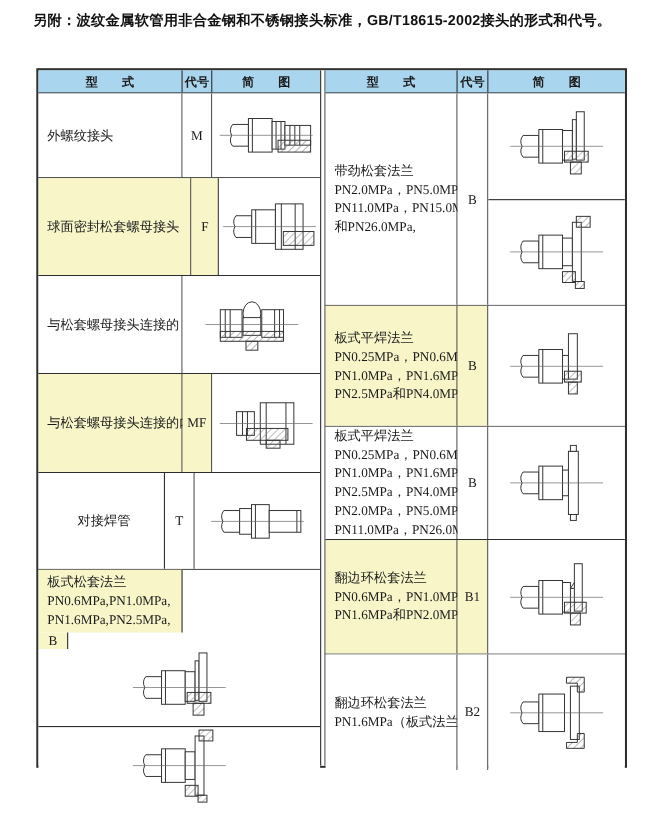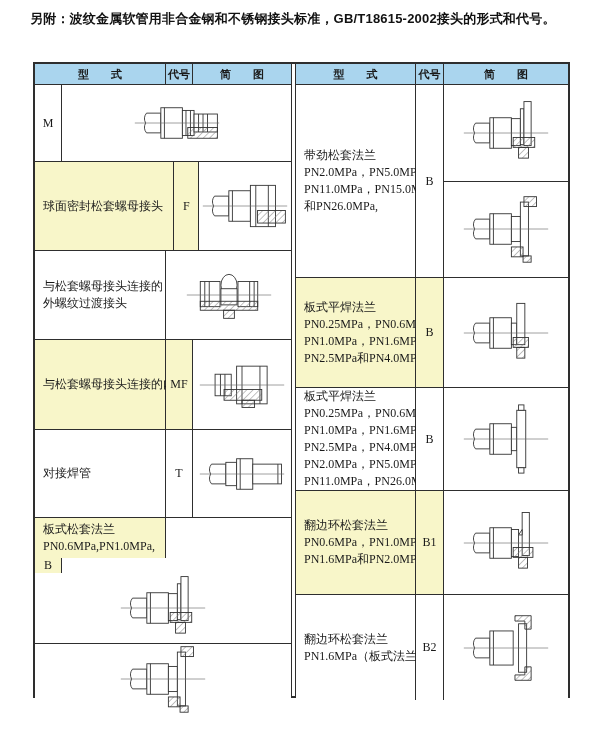--- a/index.html
+++ b/index.html
@@ -70,20 +70,23 @@
   <div class="fittings-table">
 
     <div class="half left">
       <div class="header-row">
         <div class="hcell" style="width:131px">型　　式</div>
         <div class="hcell" style="width:27px">代号</div>
         <div class="hcell" style="flex:1">简　　图</div>
       </div>
       <div class="rows" id="left-rows">
           <div class="trow" style="height: 77px;">
+            <div class="cell type-cell" style="width: 131px;">
+              <div class="tline">外螺纹接头</div>
+            </div>
             <div class="cell code-cell" style="width: 27px;">M</div>
             <div class="cell diag-cell" style="flex: 1 1 0%;">
               <div class="subdiag">
                 <svg viewBox="0 0 100 78" width="92" height="70" xmlns="http://www.w3.org/2000/svg">
                   <defs>
                     <pattern id="h1" patternUnits="userSpaceOnUse" width="5" height="5" patternTransform="rotate(45)">
                       <line x1="0" y1="0" x2="0" y2="5" stroke="#777" stroke-width="1"></line>
                     </pattern>
                   </defs>
                   <path d="M32 28 L16 28 Q12 33 15 39 Q12 45 16 50 L32 50 Z" fill="#fff" stroke="#333" stroke-width="1"></path>
@@ -123,21 +126,20 @@
                   <line x1="76" y1="16" x2="76" y2="62" stroke="#333" stroke-width="1"></line>
                   <rect x="64" y="44" width="31" height="14" fill="url(#h2)" stroke="#333" stroke-width="1"></rect>
                   <line x1="3" y1="39" x2="97" y2="39" stroke="#666" stroke-width="0.7"></line>
                 </svg>
               </div>
             </div>
           </div>
           <div class="trow" style="height: 89px;">
             <div class="cell type-cell" style="width: 131px;">
               <div class="tline">与松套螺母接头连接的</div>
-              <div class="tline">外螺纹过渡接头</div>
             </div>
             <div class="cell diag-cell" style="flex: 1 1 0%;">
               <div class="subdiag">
                 <svg viewBox="0 0 100 78" width="92" height="70" xmlns="http://www.w3.org/2000/svg">
                   <defs>
                     <pattern id="h3" patternUnits="userSpaceOnUse" width="5" height="5" patternTransform="rotate(45)">
                       <line x1="0" y1="0" x2="0" y2="5" stroke="#777" stroke-width="1"></line>
                     </pattern>
                   </defs>
                   <rect x="18" y="24" width="22" height="28" fill="#fff" stroke="#333" stroke-width="1"></rect>
@@ -175,21 +177,21 @@
                   <line x1="50" y1="18" x2="50" y2="60" stroke="#333" stroke-width="1"></line>
                   <line x1="70" y1="18" x2="70" y2="60" stroke="#333" stroke-width="1"></line>
                   <rect x="30" y="44" width="42" height="12" fill="url(#h4)" stroke="#333" stroke-width="1"></rect>
                   <rect x="50" y="56" width="14" height="8" fill="url(#h4)" stroke="#333" stroke-width="1"></rect>
                   <line x1="3" y1="39" x2="97" y2="39" stroke="#666" stroke-width="0.7"></line>
                 </svg>
               </div>
             </div>
           </div>
           <div class="trow" style="height: 88px;">
-            <div class="cell type-cell" style="width: 131px;">
+            <div class="cell type-cell" style="width: 115px; align-items: center;">
               <div class="tline">对接焊管</div>
             </div>
             <div class="cell code-cell" style="width: 27px;">T</div>
             <div class="cell diag-cell" style="flex: 1 1 0%;">
               <div class="subdiag">
                 <svg viewBox="0 0 100 78" width="92" height="70" xmlns="http://www.w3.org/2000/svg">
                   <defs>
                     <pattern id="h5" patternUnits="userSpaceOnUse" width="5" height="5" patternTransform="rotate(45)">
                       <line x1="0" y1="0" x2="0" y2="5" stroke="#777" stroke-width="1"></line>
                     </pattern>
@@ -202,20 +204,21 @@
                   <line x1="90" y1="28" x2="90" y2="50" stroke="#333" stroke-width="1"></line>
                   <line x1="3" y1="39" x2="97" y2="39" stroke="#666" stroke-width="0.7"></line>
                 </svg>
               </div>
             </div>
           </div>
           <div class="trow last" style="height: 182px; flex-direction: column;">
             <div class="cell type-cell hl" style="width: 131px;">
               <div class="tline">板式松套法兰</div>
               <div class="tline">PN0.6MPa,PN1.0MPa,</div>
+              <div class="tline">PN1.6MPa,PN2.5MPa,</div>
             </div>
             <div class="cell code-cell hl" style="width: 27px;">B</div>
             <div class="cell diag-cell" style="flex: 1 1 0%;">
               <div class="subdiag">
                 <svg viewBox="0 0 100 78" width="92" height="70" xmlns="http://www.w3.org/2000/svg">
                   <defs>
                     <pattern id="h6" patternUnits="userSpaceOnUse" width="5" height="5" patternTransform="rotate(45)">
                       <line x1="0" y1="0" x2="0" y2="5" stroke="#777" stroke-width="1"></line>
                     </pattern>
                   </defs>

